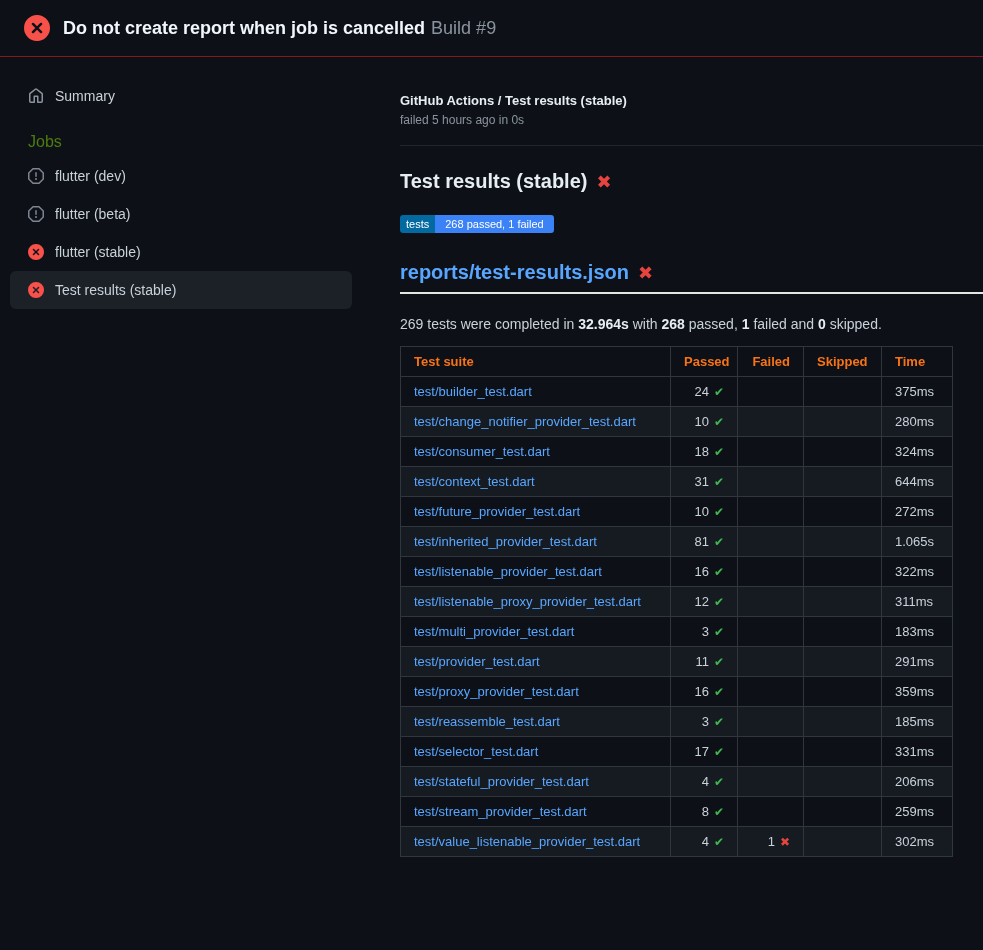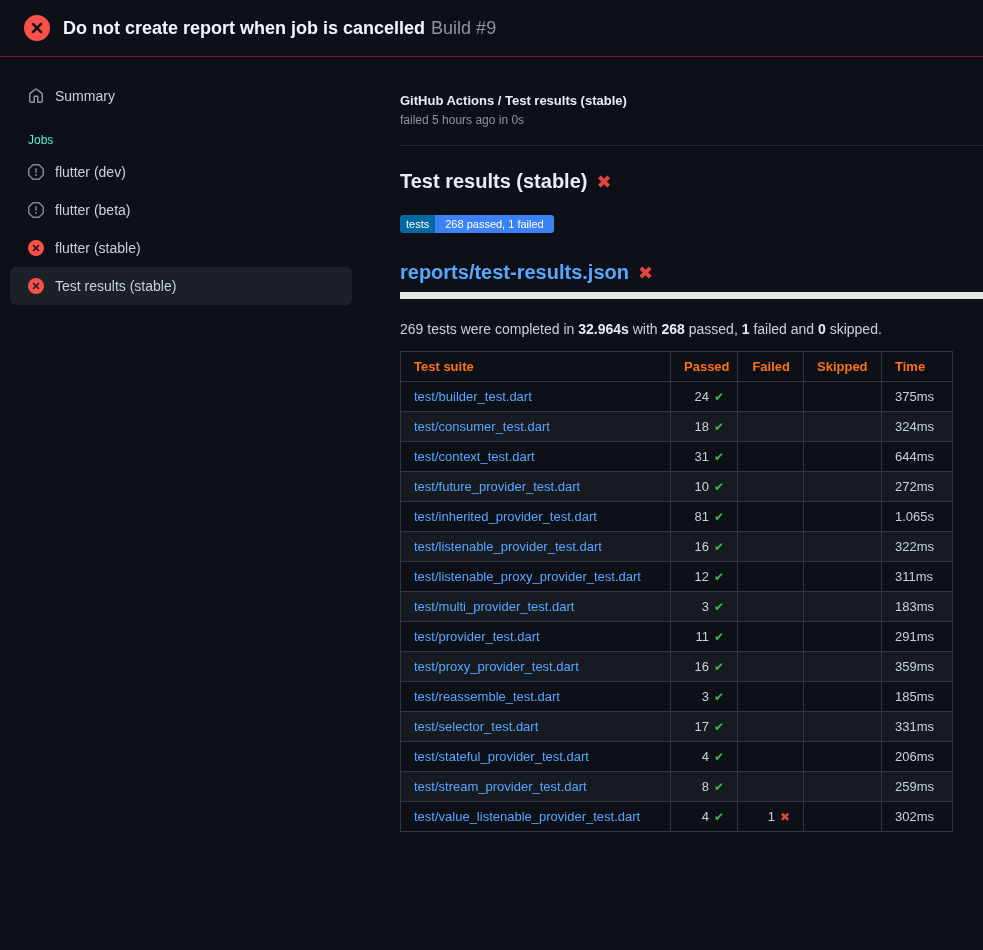--- a/index.html
+++ b/index.html
@@ -31,21 +31,21 @@
   .layout { display:flex; align-items:flex-start; }
 
   
   .sidebar { width:376px; flex:none; padding:20px 24px 0 10px; }
   .side-item {
     display:flex; align-items:center; gap:11px;
     padding:11px 18px; border-radius:6px;
     color:#c9d1d9; font-size:14px; cursor:pointer;
   }
   .side-item.selected { background:#1c2128; }
-  .jobs-label { color:#5eead4; font-size:12px; padding:18px 18px 6px 18px; }
+  .jobs-label { color:#4d7c0f; font-size:16px; padding:18px 18px 6px 18px; }
 
   
   main { flex:1; padding:36px 0 0 24px; min-width:0; }
   .breadcrumb { font-size:13px; font-weight:700; color:#e6edf3; }
   .status-line { font-size:12px; color:#8b949e; margin-top:5px; }
   .divider { border:none; border-top:1px solid #21262d; margin-top:18px; }
 
   .check-title {
     margin-top:24px; font-size:20px; font-weight:700; color:#e6edf3;
     display:flex; align-items:center; gap:9px;
@@ -55,21 +55,21 @@
   .badge {
     display:inline-flex; margin-top:22px; height:18px; line-height:18px;
     font-size:11px; color:#ffffff; border-radius:3px; overflow:hidden;
   }
   .badge-left  { background:#0369a1; padding:0 6px; }
   .badge-right { background:#3b82f6; padding:0 10px; }
 
   .report-title {
     margin-top:28px; font-size:20px; font-weight:700;
     display:flex; align-items:center; gap:9px;
-    padding-bottom:8px; border-bottom:7px solid #e5e5e5;
+    padding-bottom:8px; border-bottom:2px solid #e5e5e5;
   }
   .report-title a { color:#58a6ff; }
 
   .summary-text { margin-top:22px; font-size:14px; color:#c9d1d9; }
   .summary-text b { color:#e6edf3; font-weight:700; }
 
   
   table.results {
     margin-top:14px; border-collapse:collapse; table-layout:fixed;
     width:552px; font-size:13px;
@@ -192,20 +192,27 @@
       </thead>
       <tbody>
           <tr>
             <td class="col-suite"><a class="suite-link">test/builder_test.dart</a></td>
             <td class="col-num">24<span class="mark check">✔</span></td>
             <td class="col-num"></td>
             <td class="col-skip"></td>
             <td class="col-time">375ms</td>
           </tr>
           <tr>
+            <td class="col-suite"><a class="suite-link">test/change_notifier_provider_test.dart</a></td>
+            <td class="col-num">10<span class="mark check">✔</span></td>
+            <td class="col-num"></td>
+            <td class="col-skip"></td>
+            <td class="col-time">280ms</td>
+          </tr>
+          <tr>
             <td class="col-suite"><a class="suite-link">test/consumer_test.dart</a></td>
             <td class="col-num">18<span class="mark check">✔</span></td>
             <td class="col-num"></td>
             <td class="col-skip"></td>
             <td class="col-time">324ms</td>
           </tr>
           <tr>
             <td class="col-suite"><a class="suite-link">test/context_test.dart</a></td>
             <td class="col-num">31<span class="mark check">✔</span></td>
             <td class="col-num"></td>

